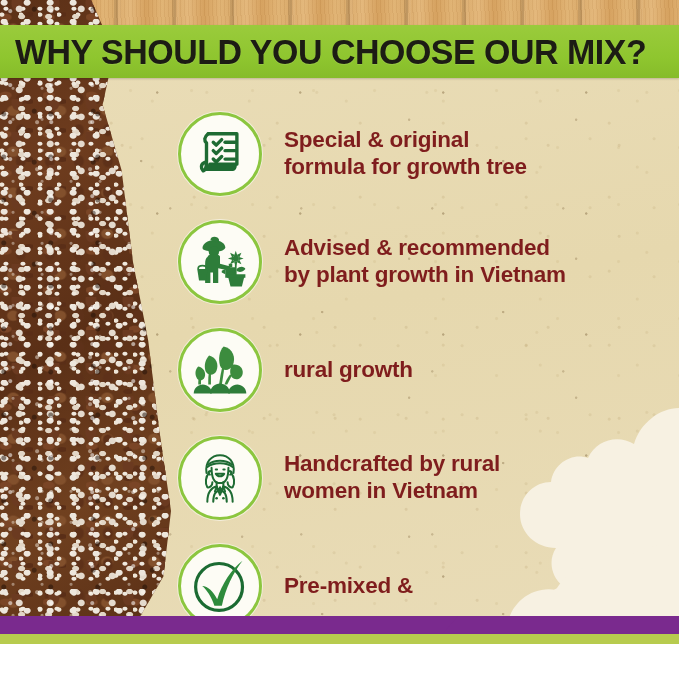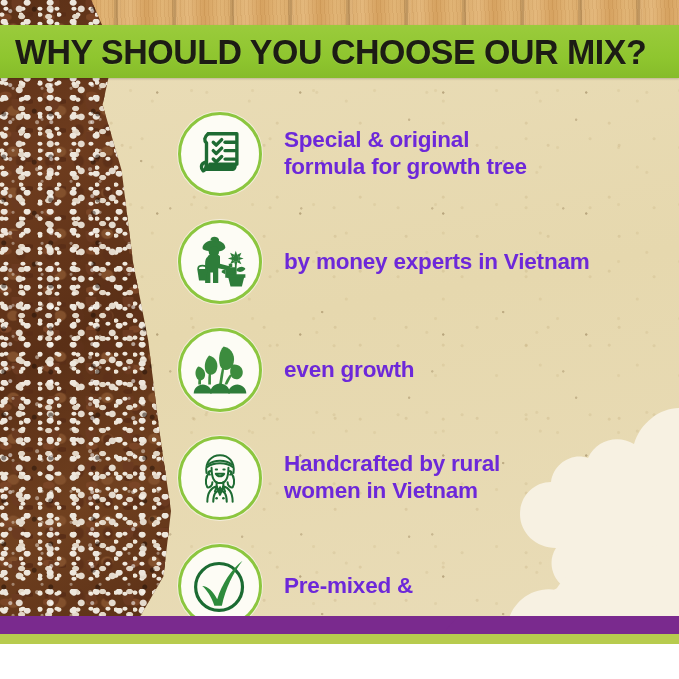--- a/index.html
+++ b/index.html
@@ -169,21 +169,21 @@
     justify-content: center;
     box-shadow: 0 0 0 1px rgba(255,255,255,0.55);
   }
   .icon-badge svg { display: block; }
   .feature-text {
     margin-left: 22px;
     font-family: "Liberation Sans", sans-serif;
     font-weight: 600;
     font-size: 22.5px;
     line-height: 1.19;
-    color: #6d28d9;
+    color: #7f1d1d;
     letter-spacing: -0.2px;
     max-width: 400px;
   }
 
   
   .purple-band {
     position: absolute;
     left: 0; bottom: 10px;
     width: 679px; height: 18px;
     background: #7A2A8E;
@@ -307,21 +307,22 @@
             <path d="M49 32 L49 49 L51 49 L51 32 Z"></path>
             <path d="M51 40 C55 36 60 37 61 40 C58 44 53 44 51 42 Z"></path>
             <path d="M49 45 C45 42 41 43 40 46 C43 49 47 48 49 46 Z"></path>
 
             <path d="M41 48 L60 48 L57 60 L44 60 Z"></path>
             <rect x="40" y="46" width="21" height="4"></rect>
           </g>
         </svg>
       </div>
       <div class="feature-text">
-        <div>by money experts in Vietnam</div>
+        <div>Advised &amp; recommended</div>
+        <div>by plant growth in Vietnam</div>
       </div>
     </div>
 
     <div class="feature-row">
       <div class="icon-badge">
         <svg width="58" height="58" viewBox="0 0 64 64">
           <g fill="#3C8C3E">
 
             <path d="M36 6 C46 8 50 18 46 27 C42 34 34 33 32 27 C30 20 31 11 36 6 Z"></path>
 
@@ -338,21 +339,21 @@
           </g>
           <g fill="#2E7D3A">
 
             <path d="M3 58 C3 52 8 48 13 48 C18 48 23 52 23 58 Z"></path>
             <path d="M21 58 C21 51 27 47 32 47 C37 47 43 51 43 58 Z"></path>
             <path d="M41 58 C41 52 46 48 51 48 C56 48 61 52 61 58 Z"></path>
           </g>
         </svg>
       </div>
       <div class="feature-text">
-        <div>even growth</div>
+        <div>rural growth</div>
       </div>
     </div>
 
     <div class="feature-row">
       <div class="icon-badge">
         <svg width="54" height="54" viewBox="0 0 64 64">
           <g fill="none" stroke="#1E6B33" stroke-width="2.4" stroke-linecap="round" stroke-linejoin="round">
 
             <path d="M16 26 C14 13 22 5 32 5 C42 5 50 13 48 26"></path>
 

